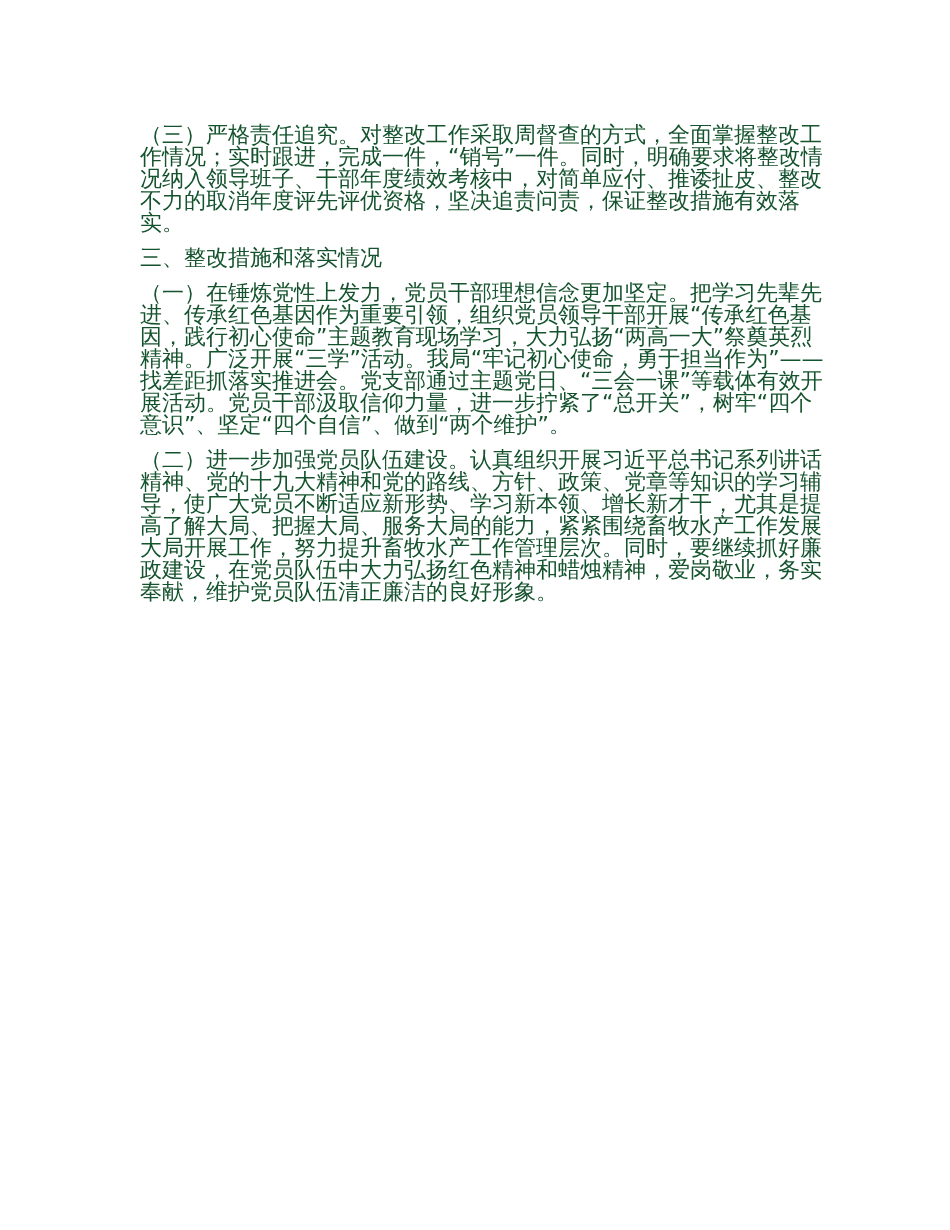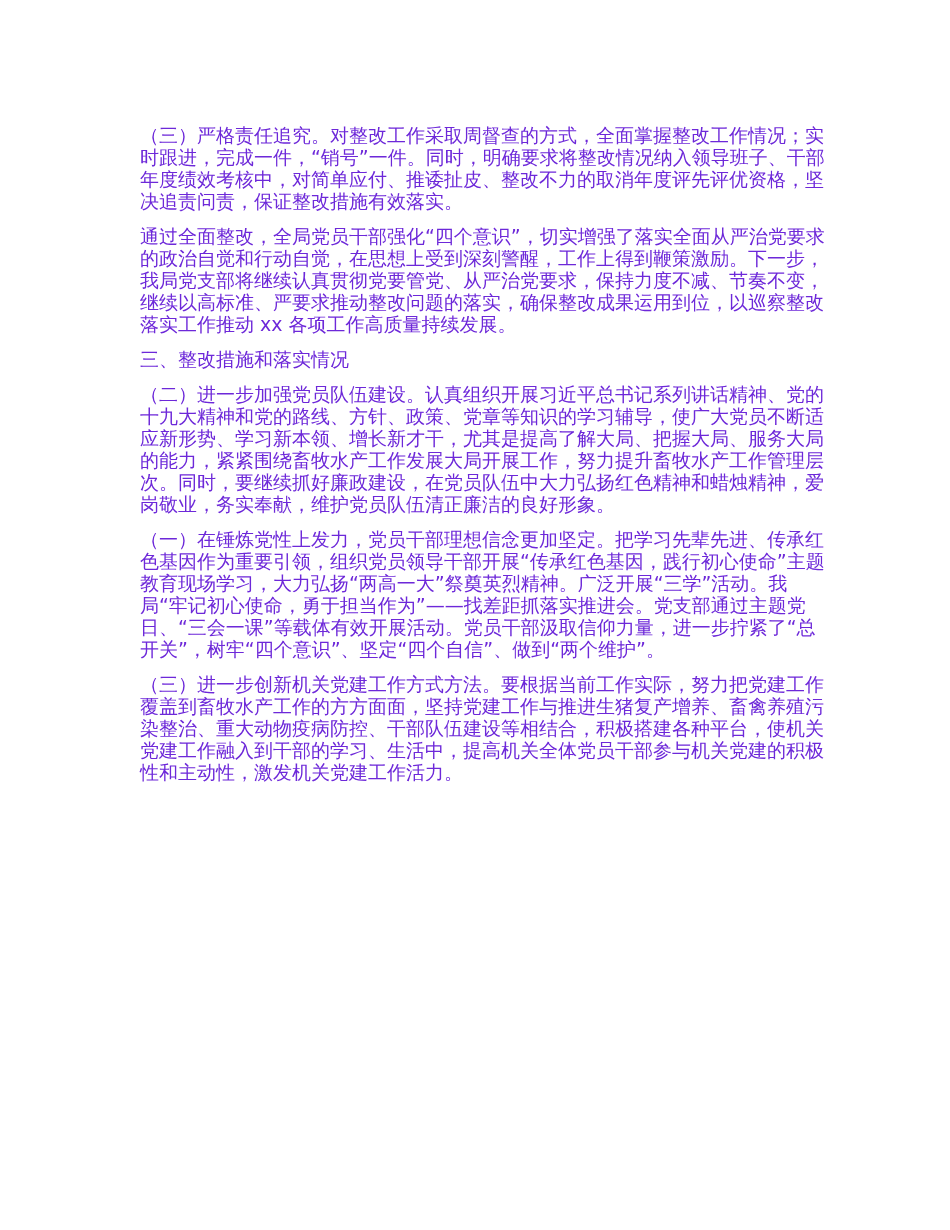--- a/index.html
+++ b/index.html
@@ -3,30 +3,28 @@
 <meta charset="utf-8">
 <style>
   html, body { margin: 0; padding: 0; background: #ffffff; }
   body { width: 950px; height: 1230px; position: relative; overflow: hidden; }
   .page {
     position: absolute;
     left: 140px;
     top: 124px;
     width: 690px;
     font-family: "DejaVu Sans", "Liberation Sans", sans-serif;
-    font-size: 19px;
+    font-size: 22px;
     line-height: 22px;
-    color: #6d28d9;
+    color: #14532d;
   }
   .para { margin: 0 0 13px 0; text-align: left; word-break: break-all; }
   .heading { margin: 0 0 13px 0; }
 </style>
 </head>
 <body>
 
 <div class="page">
   <p class="para">（三）严格责任追究。对整改工作采取周督查的方式，全面掌握整改工作情况；实时跟进，完成一件，“销号”一件。同时，明确要求将整改情况纳入领导班子、干部年度绩效考核中，对简单应付、推诿扯皮、整改不力的取消年度评先评优资格，坚决追责问责，保证整改措施有效落实。</p>
-  <p class="para">通过全面整改，全局党员干部强化“四个意识”，切实增强了落实全面从严治党要求的政治自觉和行动自觉，在思想上受到深刻警醒，工作上得到鞭策激励。下一步，我局党支部将继续认真贯彻党要管党、从严治党要求，保持力度不减、节奏不变，继续以高标准、严要求推动整改问题的落实，确保整改成果运用到位，以巡察整改落实工作推动 xx 各项工作高质量持续发展。</p>
   <p class="heading">三、整改措施和落实情况</p>
+  <p class="para">（一）在锤炼党性上发力，党员干部理想信念更加坚定。把学习先辈先进、传承红色基因作为重要引领，组织党员领导干部开展“传承红色基因，践行初心使命”主题教育现场学习，大力弘扬“两高一大”祭奠英烈精神。广泛开展“三学”活动。我局“牢记初心使命，勇于担当作为”——找差距抓落实推进会。党支部通过主题党日、“三会一课”等载体有效开展活动。党员干部汲取信仰力量，进一步拧紧了“总开关”，树牢“四个意识”、坚定“四个自信”、做到“两个维护”。</p>
   <p class="para">（二）进一步加强党员队伍建设。认真组织开展习近平总书记系列讲话精神、党的十九大精神和党的路线、方针、政策、党章等知识的学习辅导，使广大党员不断适应新形势、学习新本领、增长新才干，尤其是提高了解大局、把握大局、服务大局的能力，紧紧围绕畜牧水产工作发展大局开展工作，努力提升畜牧水产工作管理层次。同时，要继续抓好廉政建设，在党员队伍中大力弘扬红色精神和蜡烛精神，爱岗敬业，务实奉献，维护党员队伍清正廉洁的良好形象。</p>
-  <p class="para">（一）在锤炼党性上发力，党员干部理想信念更加坚定。把学习先辈先进、传承红色基因作为重要引领，组织党员领导干部开展“传承红色基因，践行初心使命”主题教育现场学习，大力弘扬“两高一大”祭奠英烈精神。广泛开展“三学”活动。我局“牢记初心使命，勇于担当作为”——找差距抓落实推进会。党支部通过主题党日、“三会一课”等载体有效开展活动。党员干部汲取信仰力量，进一步拧紧了“总开关”，树牢“四个意识”、坚定“四个自信”、做到“两个维护”。</p>
-  <p class="para">（三）进一步创新机关党建工作方式方法。要根据当前工作实际，努力把党建工作覆盖到畜牧水产工作的方方面面，坚持党建工作与推进生猪复产增养、畜禽养殖污染整治、重大动物疫病防控、干部队伍建设等相结合，积极搭建各种平台，使机关党建工作融入到干部的学习、生活中，提高机关全体党员干部参与机关党建的积极性和主动性，激发机关党建工作活力。</p>
 </div>
 
 </body></html>

